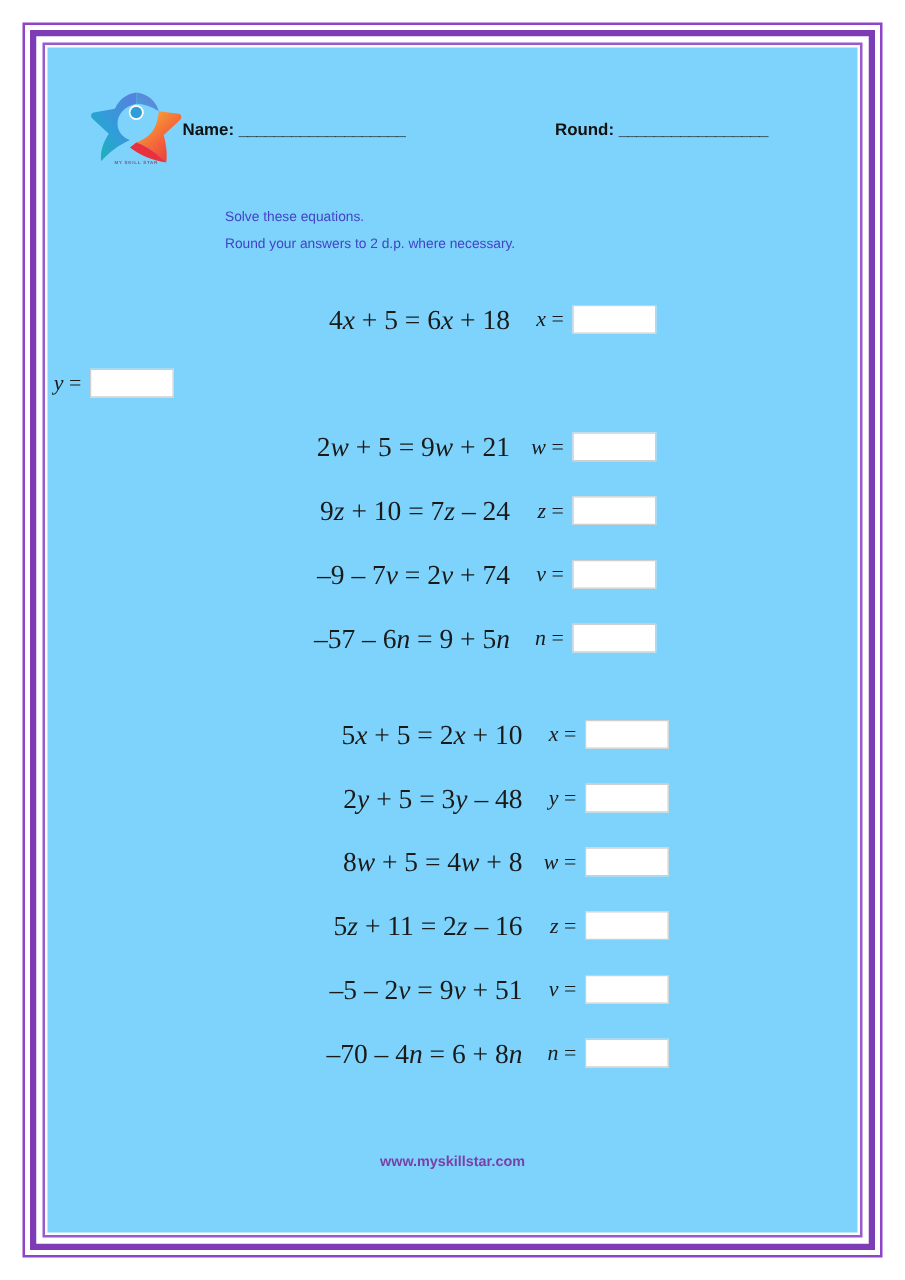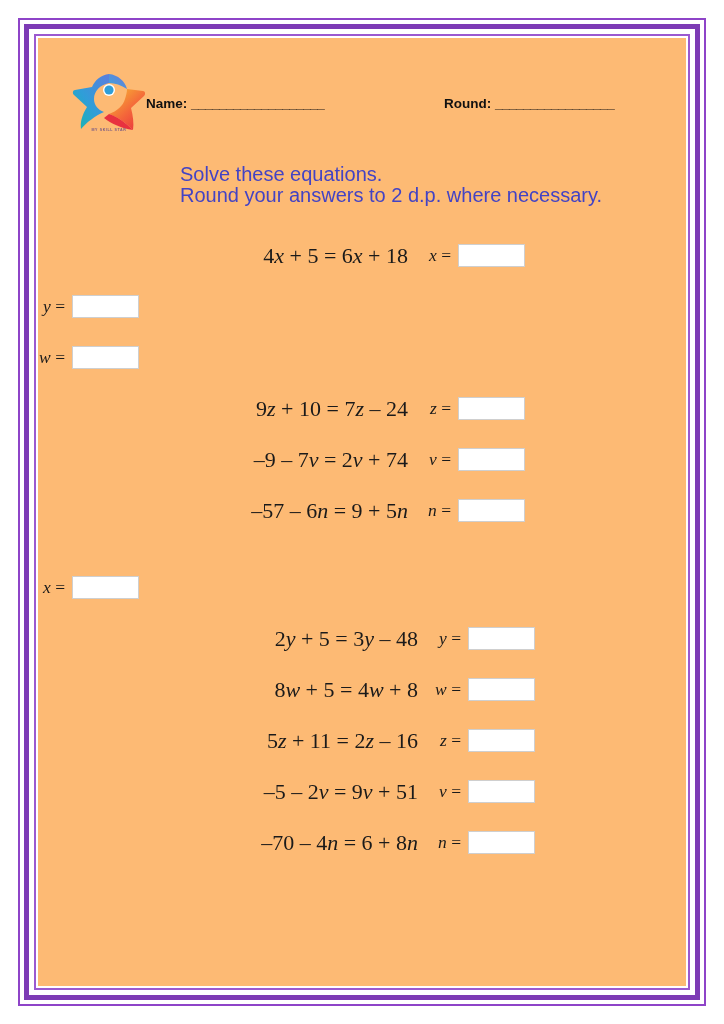--- a/index.html
+++ b/index.html
@@ -49,21 +49,21 @@
     bottom: 5px;
     border: 2px solid #9b59d0;
     box-sizing: border-box;
   }
   .sheet {
     position: absolute;
     left: 2px;
     top: 2px;
     right: 2px;
     bottom: 2px;
-    background: #fdba74;
+    background: #7dd3fc;
     box-sizing: border-box;
     overflow: hidden;
   }
 
   
   .header {
     position: absolute;
     left: 0;
     top: 28px;
     width: 100%;
@@ -105,21 +105,21 @@
     letter-spacing: -0.5px;
     font-weight: bold;
   }
 
   
   .instructions {
     position: absolute;
     left: 142px;
     top: 126px;
     color: #4343c4;
-    font-size: 20px;
+    font-size: 11px;
     line-height: 21px;
     font-family: "Liberation Sans", sans-serif;
   }
   .instructions div { white-space: nowrap; }
 
   
   .equations {
     position: absolute;
     left: 0;
     top: 192px;
@@ -253,20 +253,21 @@
           <div class="eq-row">
             <div class="eq-expr">4<i>x</i> + 5 = 6<i>x</i> + 18</div>
             <div class="eq-var"><i>x</i> =</div>
             <div class="answer-box"></div>
           </div>
           <div class="eq-row">
             <div class="eq-var"><i>y</i> =</div>
             <div class="answer-box"></div>
           </div>
           <div class="eq-row">
+            <div class="eq-expr">2<i>w</i> + 5 = 9<i>w</i> + 21</div>
             <div class="eq-var"><i>w</i> =</div>
             <div class="answer-box"></div>
           </div>
           <div class="eq-row">
             <div class="eq-expr">9<i>z</i> + 10 = 7<i>z</i> – 24</div>
             <div class="eq-var"><i>z</i> =</div>
             <div class="answer-box"></div>
           </div>
           <div class="eq-row">
             <div class="eq-expr">–9 – 7<i>v</i> = 2<i>v</i> + 74</div>
@@ -275,20 +276,21 @@
           </div>
           <div class="eq-row">
             <div class="eq-expr">–57 – 6<i>n</i> = 9 + 5<i>n</i></div>
             <div class="eq-var"><i>n</i> =</div>
             <div class="answer-box"></div>
           </div>
         </div>
 
         <div class="group group-2">
           <div class="eq-row">
+            <div class="eq-expr">5<i>x</i> + 5 = 2<i>x</i> + 10</div>
             <div class="eq-var"><i>x</i> =</div>
             <div class="answer-box"></div>
           </div>
           <div class="eq-row">
             <div class="eq-expr">2<i>y</i> + 5 = 3<i>y</i> – 48</div>
             <div class="eq-var"><i>y</i> =</div>
             <div class="answer-box"></div>
           </div>
           <div class="eq-row">
             <div class="eq-expr">8<i>w</i> + 5 = 4<i>w</i> + 8</div>
@@ -307,18 +309,19 @@
           </div>
           <div class="eq-row">
             <div class="eq-expr">–70 – 4<i>n</i> = 6 + 8<i>n</i></div>
             <div class="eq-var"><i>n</i> =</div>
             <div class="answer-box"></div>
           </div>
         </div>
 
       </div>
 
+      <div class="footer">www.myskillstar.com</div>
 
     </div>
   </div>
   </div>
   </div>
 </div>
 
 </body></html>

